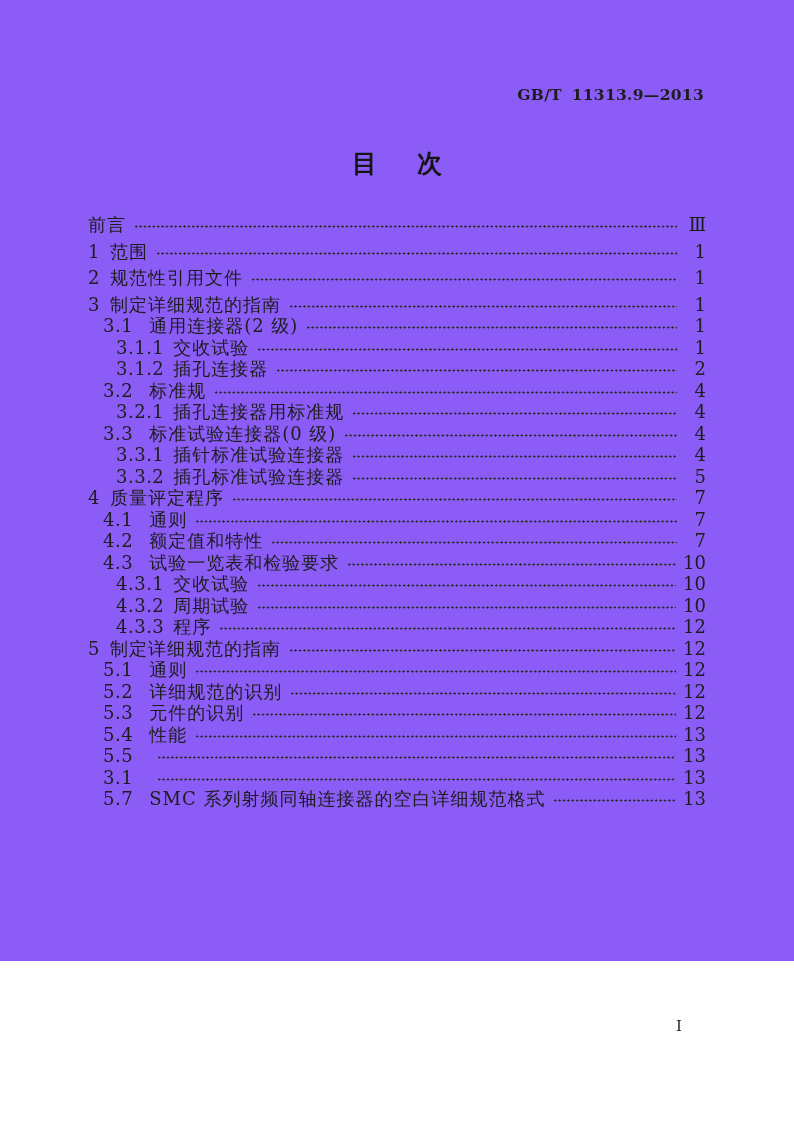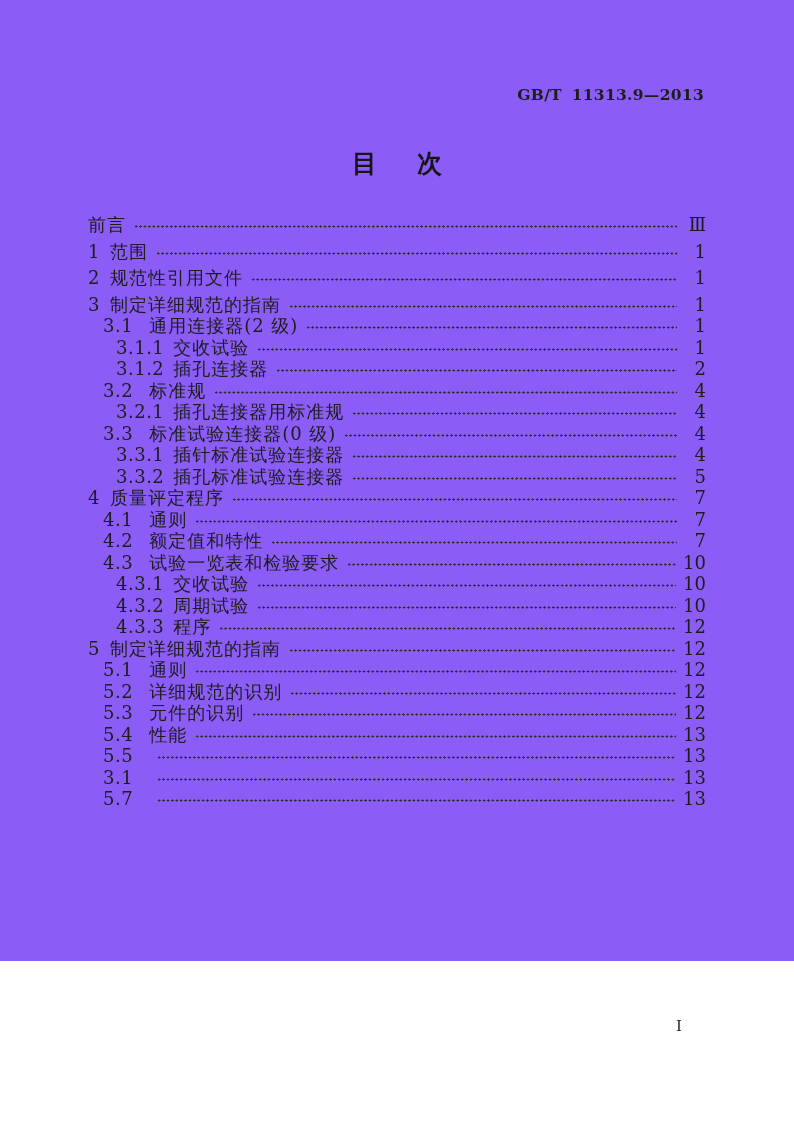--- a/index.html
+++ b/index.html
@@ -255,20 +255,21 @@
     <span class="toc-leader"></span>
     <span class="toc-page">13</span>
   </div>
       <div class="toc-row lvl1">
     <span class="toc-num">3.1</span>
     <span class="toc-leader"></span>
     <span class="toc-page">13</span>
   </div>
       <div class="toc-row lvl1">
     <span class="toc-num">5.7</span>
+    <span class="toc-label">SMC 系列射频同轴连接器的空白详细规范格式</span>
     <span class="toc-leader"></span>
     <span class="toc-page">13</span>
   </div>
     </div>
 
   <div class="folio">I</div>
 
 </div>
 
 </body></html>

